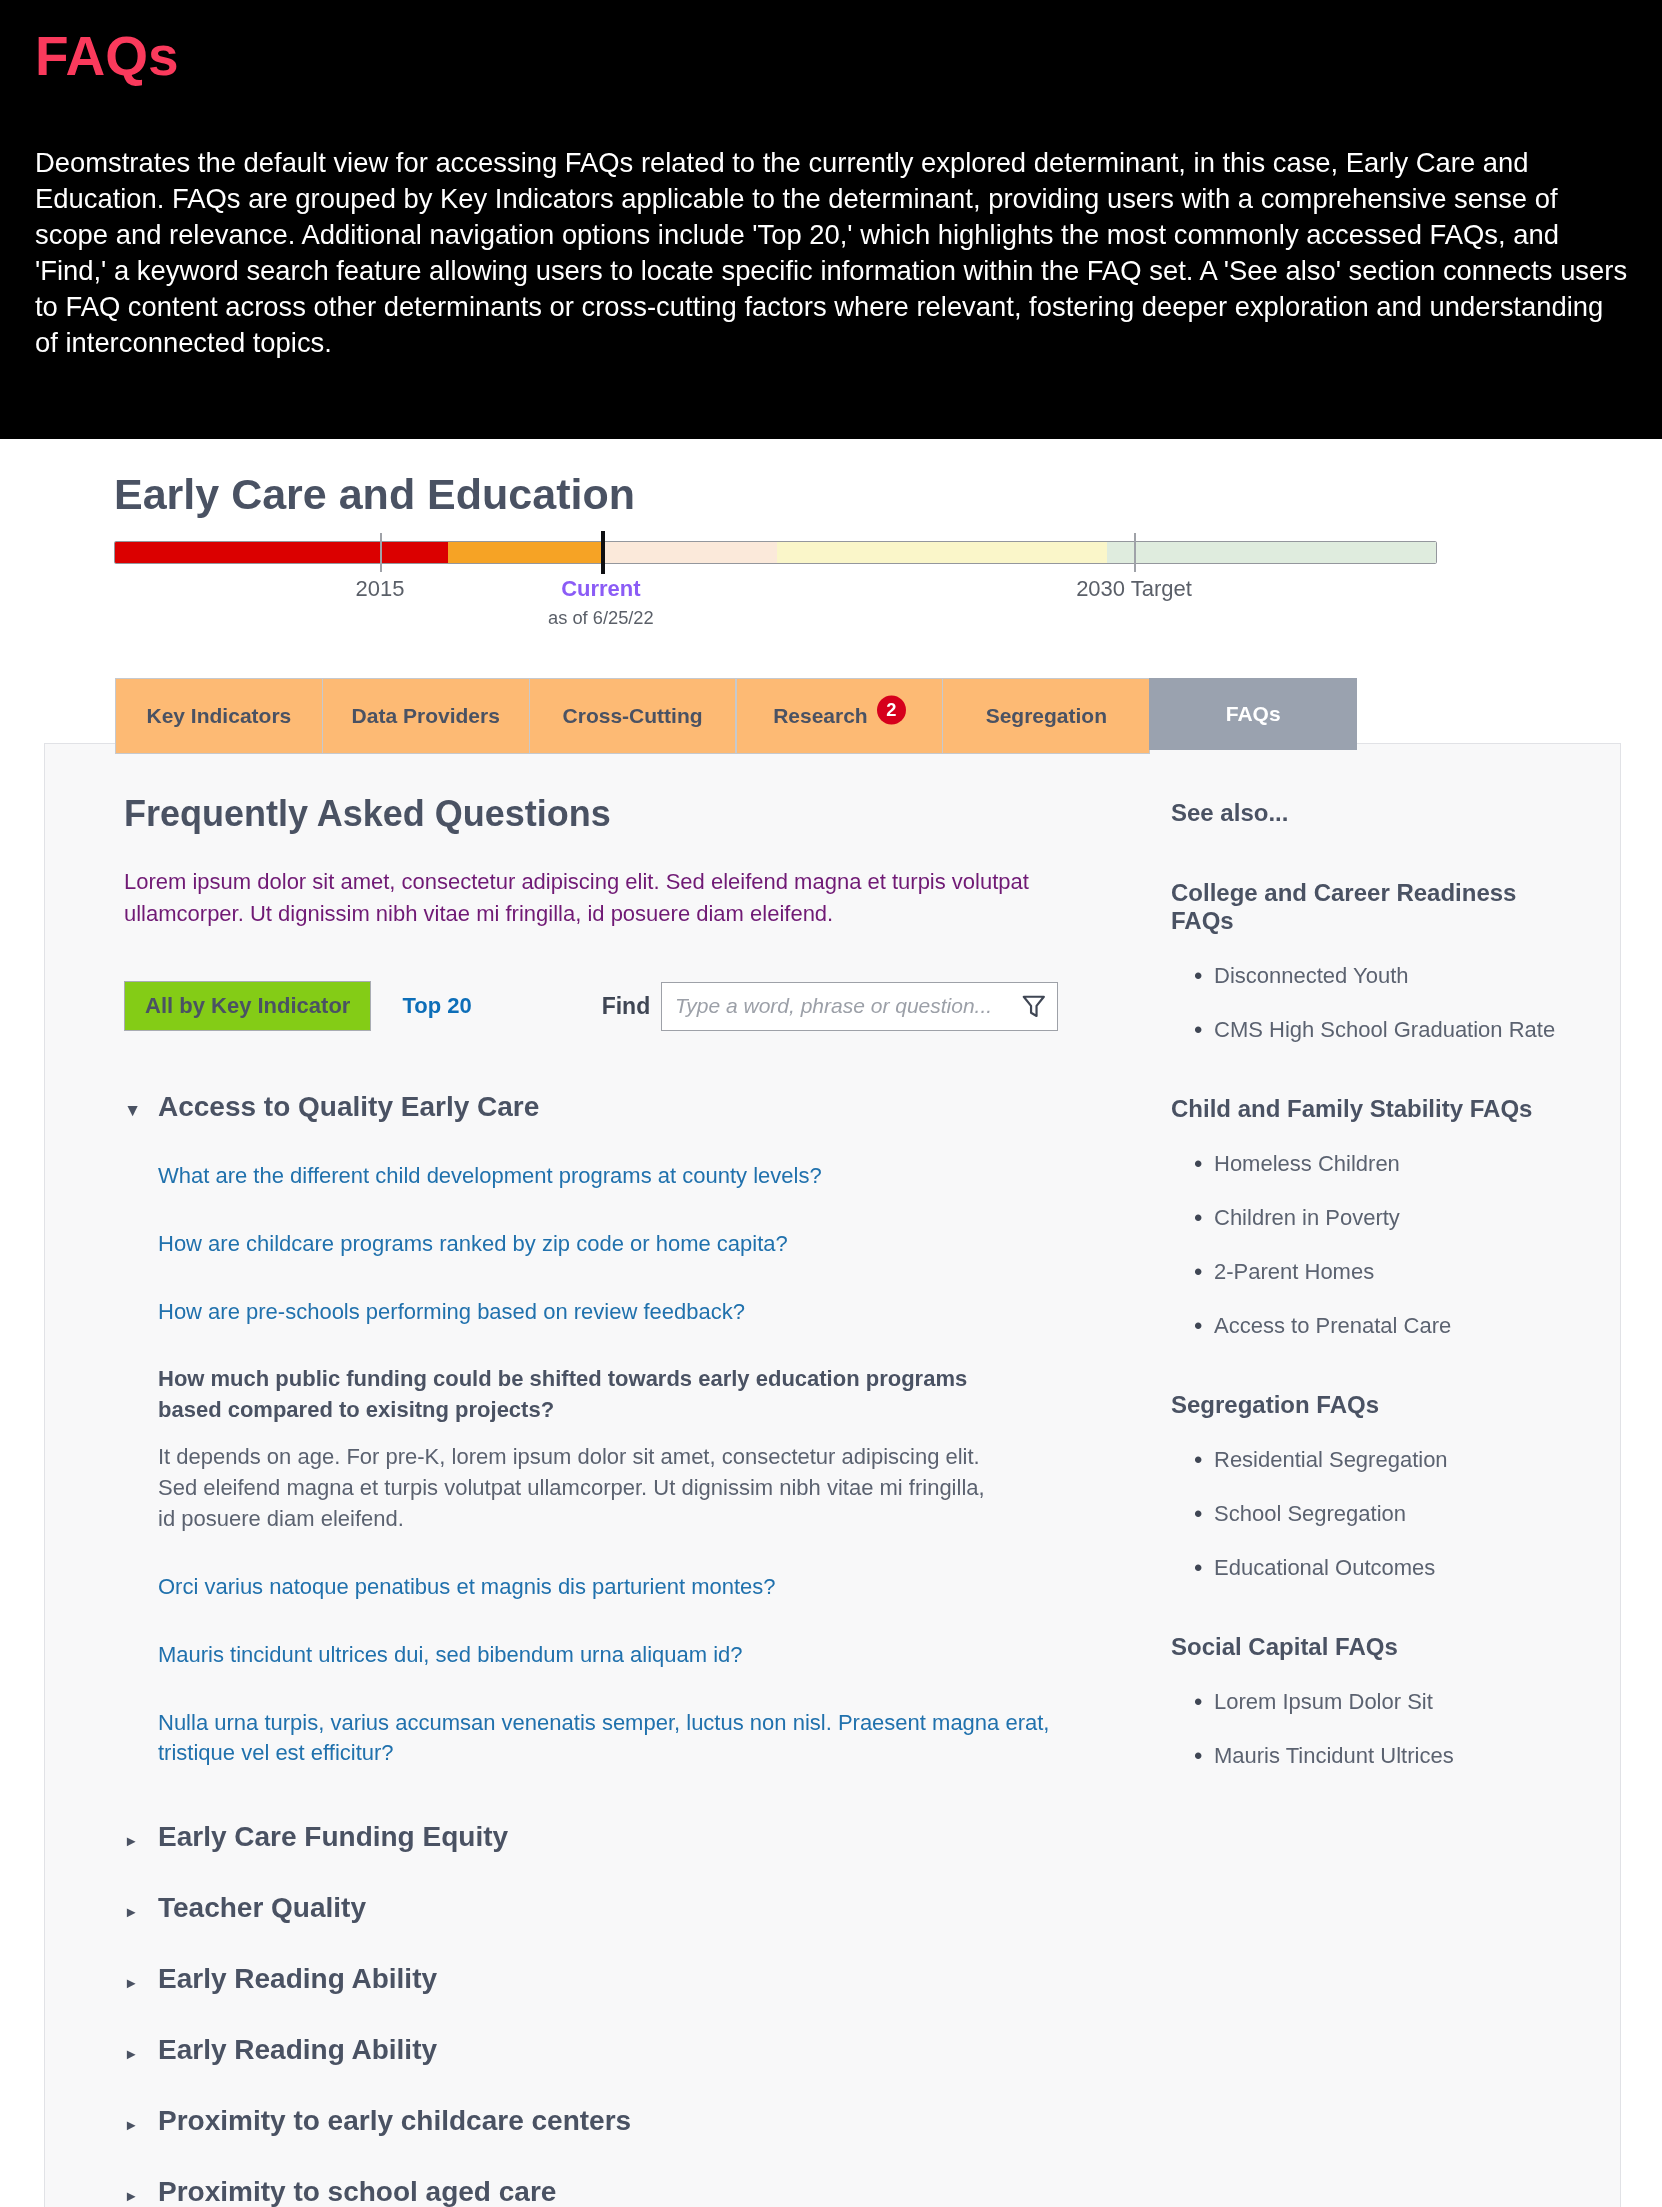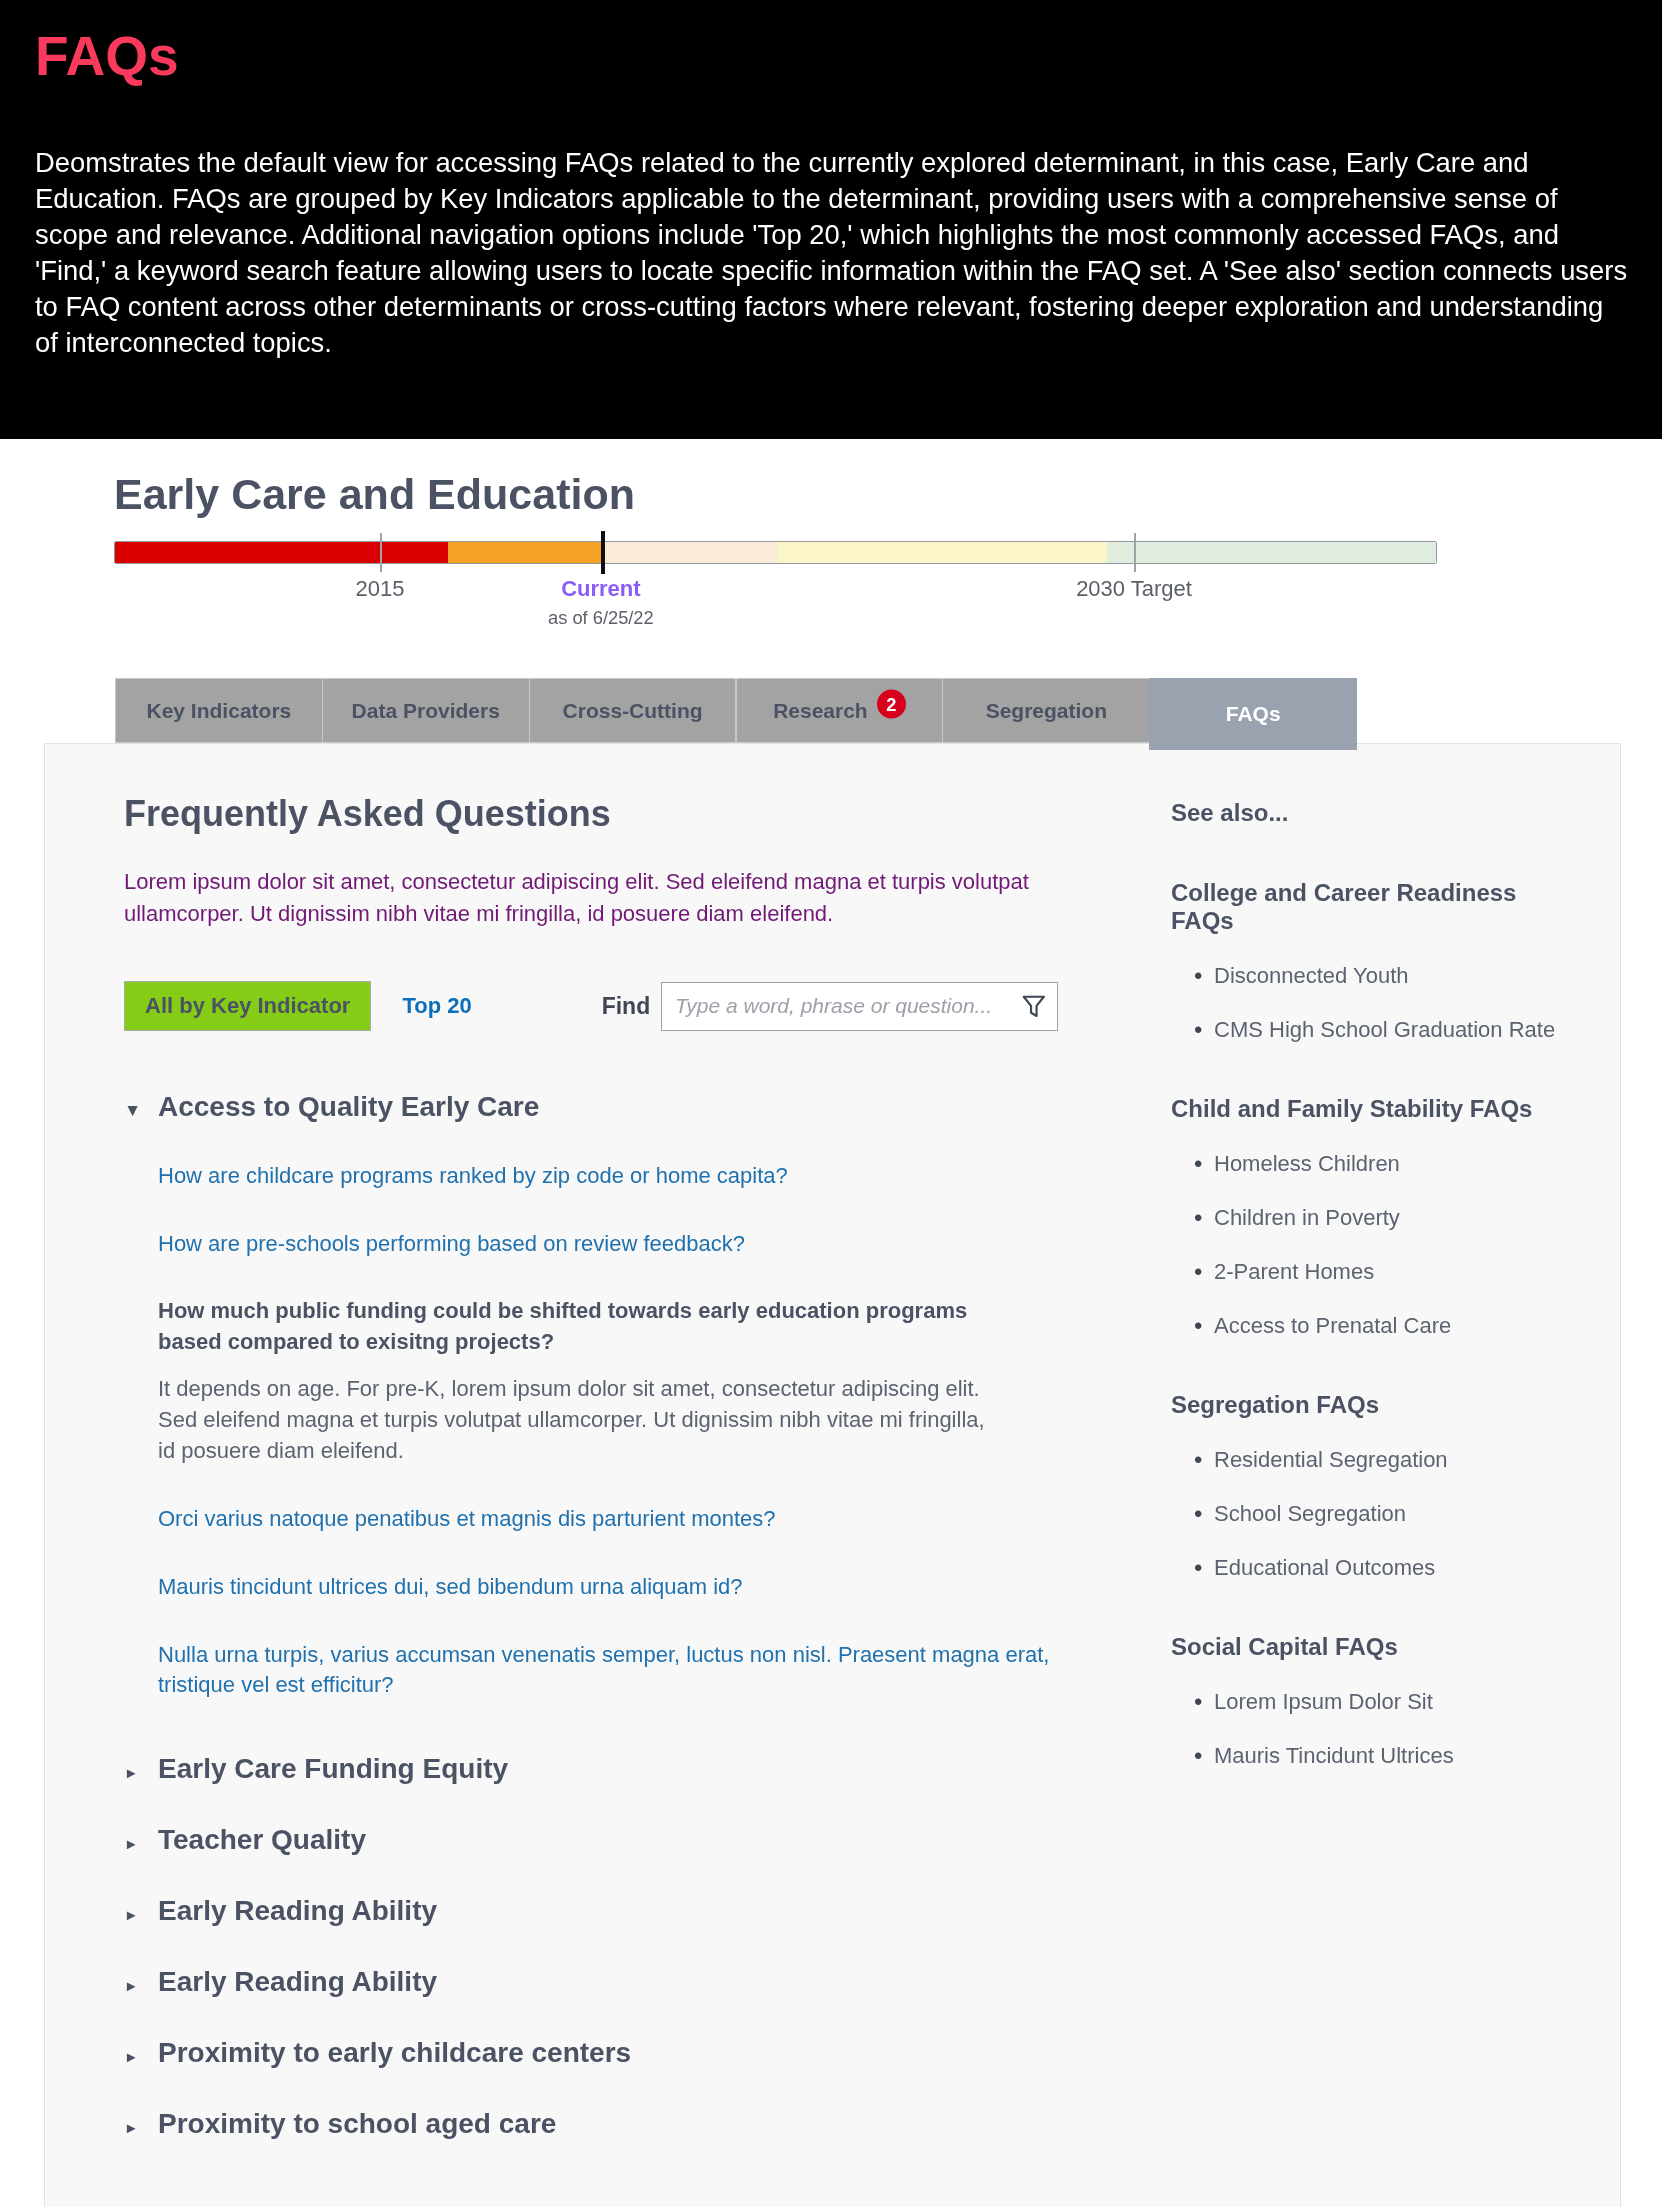--- a/index.html
+++ b/index.html
@@ -30,21 +30,21 @@
   .tick-current{left:36.8%;width:3.7px;background:#0e0f12;top:-10px;height:43px;}
   .tlabel{position:absolute;top:35px;transform:translateX(-50%);font-size:22px;color:#5a5f68;white-space:nowrap;}
   .l2015{left:20.1%;}
   .l2030{left:77.1%;}
   .lcurrent{left:36.8%;text-align:center;}
   .lcurrent .cur{display:block;font-weight:700;color:#8b5cf6;}
   .lcurrent .cursub{display:block;margin-top:4.6px;font-size:18.3px;color:#5a5f68;}
 
   
   .tabs{display:flex;align-items:flex-start;margin:46px 0 0 115px;width:1242px;height:65px;position:relative;z-index:2;}
-  .tab{flex:1;height:65px;margin-left:-0.9px;background:#a3a3a3;border:0.9px solid #c6c9ce;display:flex;align-items:center;justify-content:center;font-size:21px;font-weight:600;color:#4a5263;cursor:pointer;}
+  .tab{flex:1;height:76px;margin-left:-0.9px;background:#fdba74;border:0.9px solid #c6c9ce;display:flex;align-items:center;justify-content:center;font-size:21px;font-weight:600;color:#4a5263;cursor:pointer;}
   .tab:first-child{margin-left:0;}
   .tab.active{background:#9aa2af;border-color:#9aa2af;color:#fff;height:72px;}
   .badge{display:inline-flex;align-items:center;justify-content:center;width:29px;height:29px;margin-left:9.1px;border-radius:50%;background:#d6001c;color:#fff;font-size:18.3px;font-weight:700;transform:translateY(-6.4px);}
 
   
   .panel{display:flex;margin:0 41px 0 44px;min-height:1509px;background:#f8f8f9;border:0.9px solid #e1e2e6;position:relative;z-index:1;}
   .faq-main{width:1085px;padding:49px 0 37px 79px;}
   .faq-main h2{margin:0;font-size:36px;font-weight:700;color:#4a5263;}
   .intro{margin:31px 0 0;width:950px;font-size:22px;line-height:32px;color:#701a75;}
 
@@ -139,20 +139,21 @@
         </svg>
       </span>
     </div>
 
     <div>
       <div class="sec-head">
         <span class="tri">▼</span>
         <span class="sec-title">Access to Quality Early Care</span>
       </div>
       <div class="sec-body">
+        <a class="faq-link">What are the different child development programs at county levels?</a>
         <a class="faq-link">How are childcare programs ranked by zip code or home capita?</a>
         <a class="faq-link">How are pre-schools performing based on review feedback?</a>
         <div class="qa">
           <p class="q">How much public funding could be shifted towards early education programs based compared to exisitng projects?</p>
           <p class="a">It depends on age. For pre-K, lorem ipsum dolor sit amet, consectetur adipiscing elit. Sed eleifend magna et turpis volutpat ullamcorper. Ut dignissim nibh vitae mi fringilla, id posuere diam eleifend.</p>
         </div>
         <a class="faq-link">Orci varius natoque penatibus et magnis dis parturient montes?</a>
         <a class="faq-link">Mauris tincidunt ultrices dui, sed bibendum urna aliquam id?</a>
         <a class="faq-link">Nulla urna turpis, varius accumsan venenatis semper, luctus non nisl. Praesent magna erat, tristique vel est efficitur?</a>
       </div>

